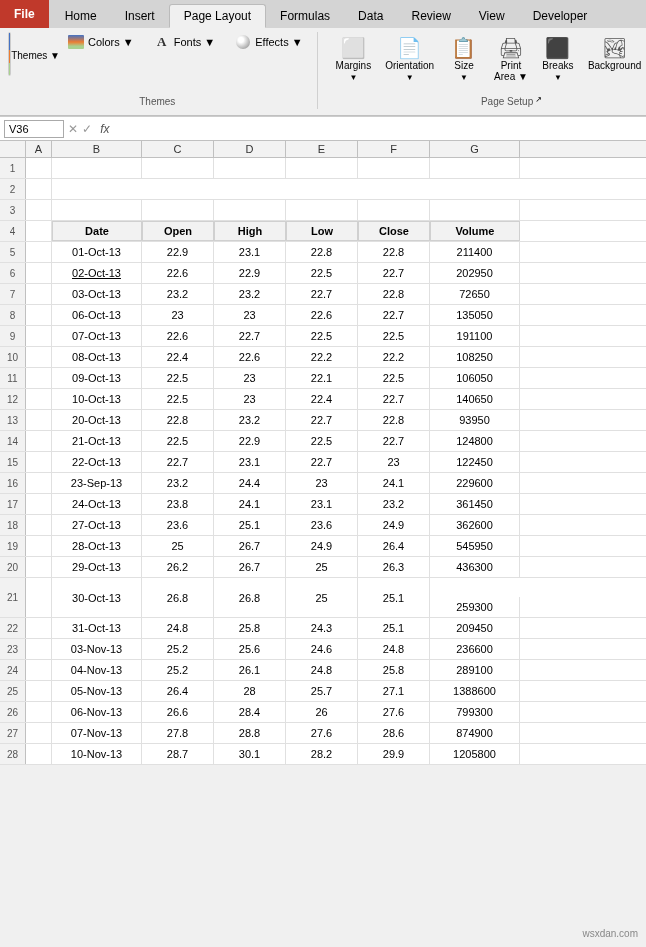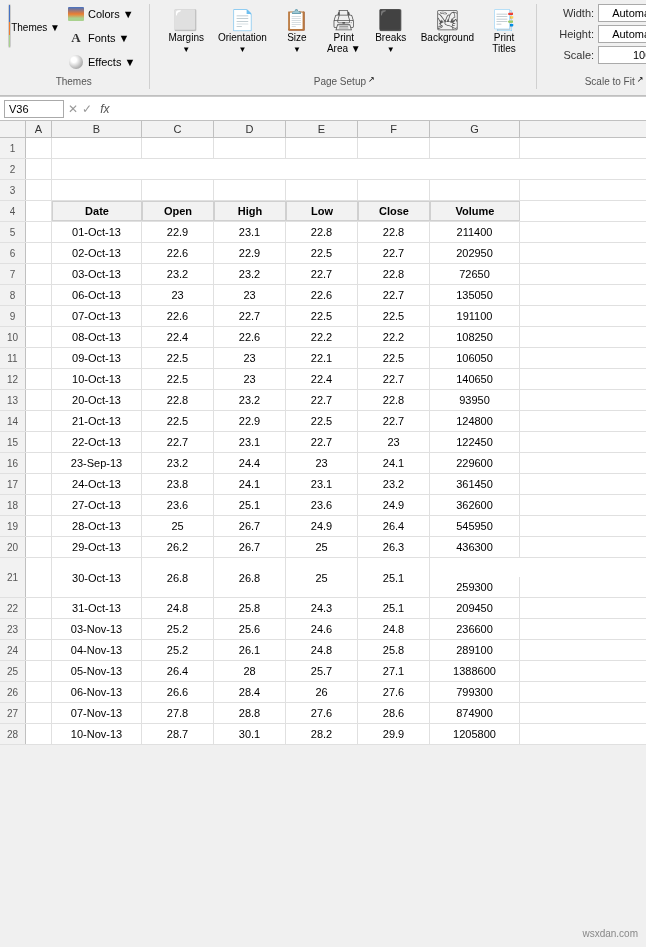--- a/index.html
+++ b/index.html
@@ -18,21 +18,21 @@
     .ribbon-content { display: flex; background: #f0f0f0; padding: 4px 8px 6px 8px; gap: 8px; border-bottom: 1px solid #c0c0c0; align-items: stretch; min-height: 84px; }
     .ribbon-group { display: flex; flex-direction: column; align-items: center; border-right: 1px solid #d0d0d0; padding-right: 10px; margin-right: 4px; padding-bottom: 2px; }
     .ribbon-group:last-child { border-right: none; }
     .ribbon-group-label { font-size: 10px; color: #555; margin-top: auto; padding-top: 4px; text-align: center; }
     .ribbon-group-content { display: flex; gap: 4px; align-items: flex-start; flex: 1; }
 
     
     .themes-btn { display: flex; flex-direction: row; align-items: center; width: 52px; cursor: pointer; }
     .themes-btn-icon { width: 44px; height: 44px; border: 1px solid #ccc; background: linear-gradient(135deg, #4472c4 0%, #4472c4 40%, #ed7d31 40%, #ed7d31 70%, #a9d18e 70%); border-radius: 2px; margin-bottom: 2px; }
 
-    .ribbon-small-btns { display: flex; flex-direction: column; gap: 4px; }
+    .ribbon-small-btns { display: flex; flex-direction: row; gap: 12px; }
     .small-btn { display: flex; align-items: center; gap: 4px; cursor: pointer; padding: 2px 4px; border-radius: 2px; font-size: 11px; white-space: nowrap; }
     .small-icon { width: 16px; height: 16px; display: inline-flex; align-items: center; justify-content: center; font-size: 10px; }
     .colors-icon { width: 16px; height: 14px; background: linear-gradient(to bottom, #4472c4 0%, #ed7d31 50%, #a9d18e 80%); border-radius: 1px; }
     .fonts-icon { font-size: 13px; font-weight: bold; color: #333; font-family: serif; }
     .effects-icon { width: 14px; height: 14px; border-radius: 50%; background: radial-gradient(circle at 35% 35%, #fff 20%, #7f7f7f 100%); }
 
     
     .ribbon-btn-large { display: flex; flex-direction: column; align-items: center; cursor: pointer; padding: 4px 6px; border-radius: 3px; min-width: 44px; }
     .ribbon-btn-text { font-size: 10px; text-align: center; white-space: nowrap; }
     .ribbon-btn-arrow { font-size: 8px; }
@@ -72,20 +72,31 @@
 
     
     .watermark { position: fixed; bottom: 8px; right: 8px; font-size: 10px; color: #888; }
 
     .dialog-launcher { font-size: 8px; cursor: pointer; margin-left: 2px; }
   </style>
 </head>
 <body>
 
 <div class="ribbon">
+  <div class="ribbon-tabs">
+    <div class="ribbon-tab file">File</div>
+    <div class="ribbon-tab">Home</div>
+    <div class="ribbon-tab">Insert</div>
+    <div class="ribbon-tab active">Page Layout</div>
+    <div class="ribbon-tab">Formulas</div>
+    <div class="ribbon-tab">Data</div>
+    <div class="ribbon-tab">Review</div>
+    <div class="ribbon-tab">View</div>
+    <div class="ribbon-tab">Developer</div>
+  </div>
 
   <div class="ribbon-content">
 
     <div class="ribbon-group">
       <div class="ribbon-group-content">
         <div class="themes-btn">
           <div class="themes-btn-icon"></div>
           <div class="ribbon-btn-text">Themes <span>▼</span></div>
         </div>
         <div class="ribbon-small-btns">
@@ -263,21 +274,21 @@
         <div class="cell center" style="width: 90px; min-width: 90px;">01-Oct-13</div>
         <div class="cell center" style="width: 72px; min-width: 72px;">22.9</div>
         <div class="cell center" style="width: 72px; min-width: 72px;">23.1</div>
         <div class="cell center" style="width: 72px; min-width: 72px;">22.8</div>
         <div class="cell center" style="width: 72px; min-width: 72px;">22.8</div>
         <div class="cell center" style="width: 90px; min-width: 90px;">211400</div>
       </div>
       <div class="grid-row">
         <div class="row-num">6</div>
         <div class="cell" style="width: 26px; min-width: 26px;"></div>
-        <div class="cell center" style="width: 90px; min-width: 90px;">02-Oct-13</div>
+        <div class="cell center" style="width: 90px; min-width: 90px; text-decoration: underline;">02-Oct-13</div>
         <div class="cell center" style="width: 72px; min-width: 72px;">22.6</div>
         <div class="cell center" style="width: 72px; min-width: 72px;">22.9</div>
         <div class="cell center" style="width: 72px; min-width: 72px;">22.5</div>
         <div class="cell center" style="width: 72px; min-width: 72px;">22.7</div>
         <div class="cell center" style="width: 90px; min-width: 90px;">202950</div>
       </div>
       <div class="grid-row">
         <div class="row-num">7</div>
         <div class="cell" style="width: 26px; min-width: 26px;"></div>
         <div class="cell center" style="width: 90px; min-width: 90px;">03-Oct-13</div>

